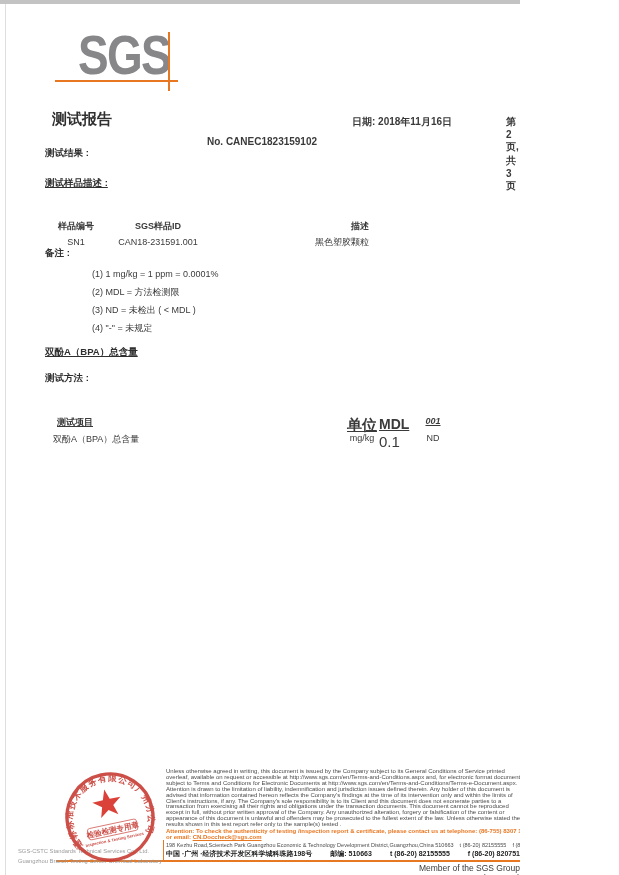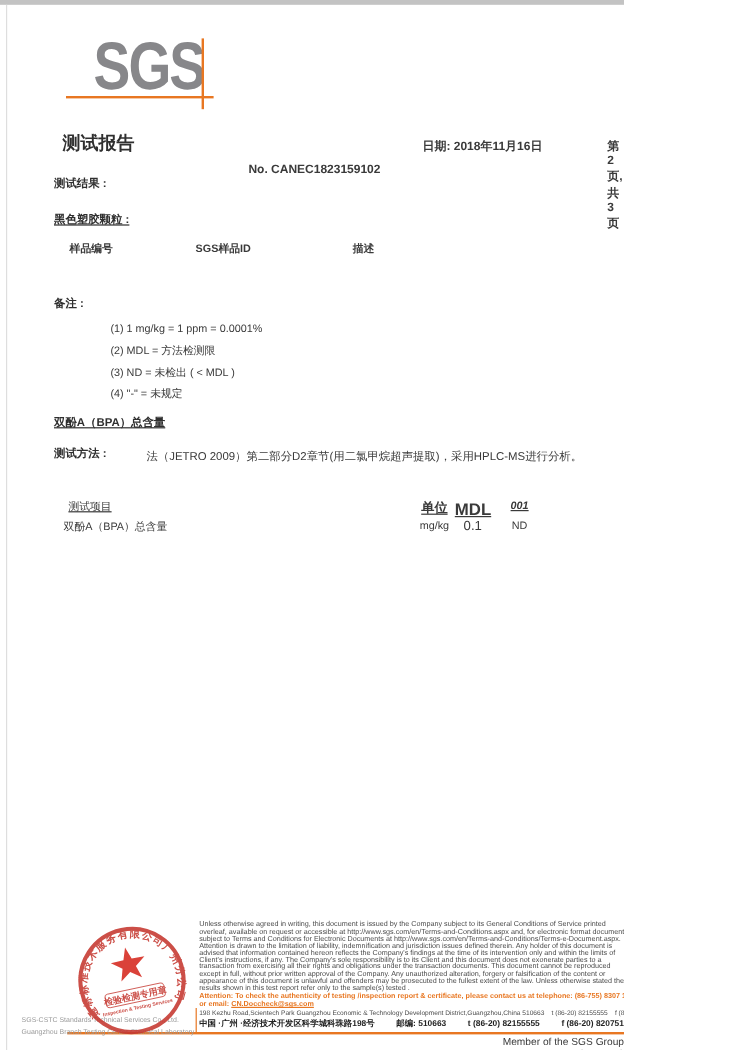--- a/index.html
+++ b/index.html
@@ -29,39 +29,39 @@
   .label-bold { font-size:9.5px; font-weight:bold; color:#2f2f2f; }
   .u { text-decoration:underline; }
 
   .results-label { left:45px; top:147px; }
   .sample-heading { left:45px; top:177px; }
 
   
   .sample-table { left:45px; top:199px; font-size:9px; }
   .sample-table .row { display:flex; line-height:16px; }
   .sample-table .c1 { width:62px; text-align:center; }
-  .sample-table .c2 { width:102px; text-align:right; }
-  .sample-table .c3 { width:160px; text-align:center; padding-left:28px;font-family:Liberation Serif, serif; }
-  .sample-table .hdr { font-weight:bold; }
+  .sample-table .c2 { width:102px; text-align:center; }
+  .sample-table .c3 { width:160px; text-align:right; padding-left:28px;font-family:Liberation Serif, serif; }
+  .sample-table .hdr { font-weight:bold;margin-top:19px; }
 
   .notes-label { left:45px; top:247px; }
   .notes-list { left:92px; top:265px; font-size:9px; line-height:18px; }
 
   .bpa-heading { left:45px; top:346px; }
   .method-label { left:45px; top:372px; }
   .method-text { left:122px; top:372px; width:472px; font-size:9.5px; line-height:18.5px; }
 
   
-  .rt-hdr-item { left:57px; top:416px; font-size:9px; font-weight:normal; }
-  .rt-hdr-unit { left:340px; top:416px; width:44px; text-align:center; font-size:11px; font-weight:bold; }
+  .rt-hdr-item { left:57px; top:416px; font-size:9px; font-weight:bold; }
+  .rt-hdr-unit { left:340px; top:416px; width:44px; text-align:center; font-size:15px; font-weight:bold; }
   .rt-hdr-mdl  { left:379px; top:416px; width:30px; text-align:center; font-size:14px; font-weight:bold; }
   .rt-hdr-001  { left:418px; top:416px; width:30px; text-align:center; font-size:9px; font-weight:bold; font-style:italic; }
   .rt-row-item { left:53px; top:433px; font-size:9px; }
   .rt-row-unit { left:340px; top:433px; width:44px; text-align:center; font-size:9px; }
-  .rt-row-mdl  { left:379px; top:433px; width:30px; text-align:center; font-size:11px; }
+  .rt-row-mdl  { left:379px; top:433px; width:30px; text-align:left; font-size:15px; }
   .rt-row-001  { left:418px; top:433px; width:30px; text-align:center; font-size:9px; }
 
   
   .disclaimer { left:166px; top:769px; width:427px; font-size:6px; line-height:5.9px; color:#4c4c4c; }
   .attention { left:166px; top:828px; width:427px; font-size:6px; line-height:6.4px; font-weight:bold; color:#e87722; }
   .attention .email { text-decoration:underline; }
   .addr-block { left:166px; top:841px; width:427px; }
   .addr-en { display:flex; gap:6px; font-size:5.5px; line-height:8px; color:#4c4c4c; white-space:nowrap; }
   .addr-cn { display:flex; gap:18px; font-size:7px; line-height:10px; color:#222; font-weight:bold; white-space:nowrap; }
   .orange-vline { left:163px; top:840px; width:1px; height:21px; background:#e87722; }
@@ -83,42 +83,46 @@
   <div class="abs sgs-logo">SGS</div>
   <div class="abs logo-hline"></div>
   <div class="abs logo-vline"></div>
 
   <div class="abs doc-title">测试报告</div>
   <div class="abs report-no">No. CANEC1823159102</div>
   <div class="abs report-date">日期: 2018年11月16日</div>
   <div class="abs page-info">第2页,共3页</div>
 
   <div class="abs label-bold results-label">测试结果 :</div>
-  <div class="abs label-bold u sample-heading">黑色塑胶颗粒 :</div>
+  <div class="abs label-bold u sample-heading">测试样品描述 :</div>
 
   <div class="abs sample-table">
     <div class="row hdr">
       <span class="c1">样品编号</span>
       <span class="c2">SGS样品ID</span>
       <span class="c3">描述</span>
+    </div>
+    <div class="row">
+      <span class="c1">SN1</span>
+      <span class="c2">CAN18-231591.001</span>
+      <span class="c3">黑色塑胶颗粒</span>
     </div>
   </div>
 
   <div class="abs label-bold notes-label">备注 :</div>
   <div class="abs notes-list">
     <div>(1) 1 mg/kg = 1 ppm = 0.0001%</div>
     <div>(2) MDL = 方法检测限</div>
     <div>(3) ND = 未检出 ( &lt; MDL )</div>
     <div>(4) "-" = 未规定</div>
   </div>
 
   <div class="abs label-bold u bpa-heading">双酚A（BPA）总含量</div>
   <div class="abs label-bold method-label">测试方法 :</div>
   <div class="abs method-text">
-    <div>法（JETRO 2009）第二部分D2章节(用二氯甲烷超声提取)，采用HPLC-MS进行分析。</div>
   </div>
 
   <div class="abs rt-hdr-item"><span class="u">测试项目</span></div>
   <div class="abs rt-hdr-unit"><span class="u">单位</span></div>
   <div class="abs rt-hdr-mdl"><span class="u">MDL</span></div>
   <div class="abs rt-hdr-001"><span class="u">001</span></div>
   <div class="abs rt-row-item">双酚A（BPA）总含量</div>
   <div class="abs rt-row-unit">mg/kg</div>
   <div class="abs rt-row-mdl">0.1</div>
   <div class="abs rt-row-001">ND</div>

